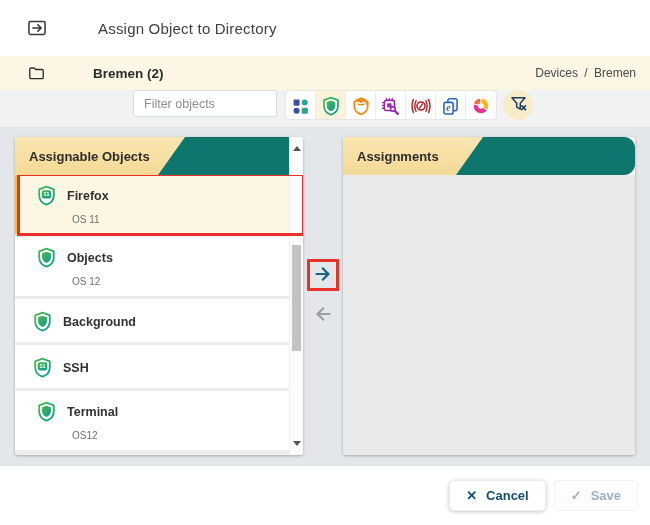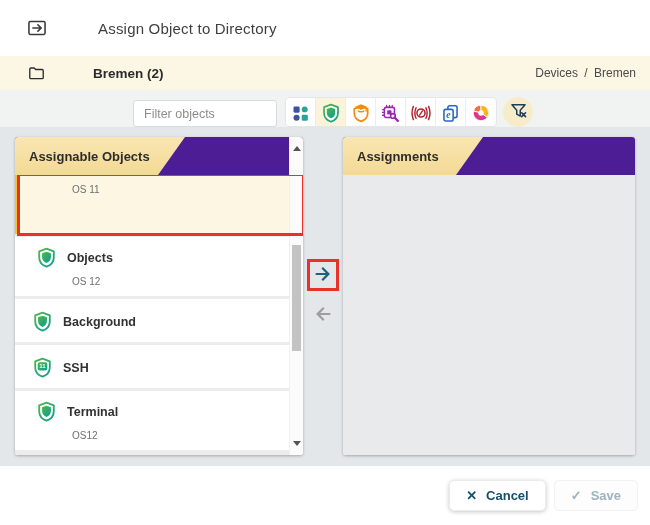--- a/index.html
+++ b/index.html
@@ -18,39 +18,39 @@
   .dlg-title { font-size:15px; color:#3f3f3f; letter-spacing:.2px; }
 
   
   .dir-bar { height:34px; background:#fcf7e5; display:flex; align-items:center; padding:0 14px 0 27px;gap:32px; }
   .dir-bar .folder-ic { display:flex; margin-right:15px; }
   .dir-label { font-size:13.5px; font-weight:bold; color:#2c2c2c; }
   .breadcrumb { margin-left:auto; font-size:12px; color:#4a4a4a; }
   .breadcrumb .sep { margin:0 3px; }
 
   
-  .toolbar { height:38px; background:#f1f3f3; display:flex; align-items:flex-end; border-bottom:1px solid #e2e6e8; }
+  .toolbar { height:38px; background:#f1f3f3; display:flex; align-items:flex-start; border-bottom:1px solid #e2e6e8; }
   .filter-input {
     margin-left:133px; width:144px; height:27px;
     border:1px solid #d8dadc; border-radius:3px; background:#fff;
     font-family:"Liberation Sans",sans-serif; font-size:12.5px; color:#333; padding:0 10px; outline:none;
   }
   .filter-input::placeholder { color:#8d8d8d; }
   .icon-group { margin-left:8px; height:30px; display:flex; background:#fff; border:1px solid #e4e6e7; border-radius:4px; overflow:hidden; }
   .tool-icon { width:30px; height:30px; display:flex; align-items:center; justify-content:center; border-right:1px solid #ededee; cursor:pointer; }
   .tool-icon:last-child { border-right:none; }
   .tool-icon.selected { background:#fdf3da; }
   .filter-clear { margin-left:6px; width:30px; height:30px; border-radius:50%; background:#f7ecca; display:flex; align-items:center; justify-content:center; cursor:pointer; }
 
   
   .main { height:338px; background:#e4e7e9; display:flex; padding:9px 15px 11px 15px; }
   .panel { background:#fff; border-radius:3px; box-shadow:0 1px 3px rgba(0,0,0,.28); position:relative; overflow:hidden; }
   .panel.left  { width:288px; }
   .panel.right { width:292px; }
-  .panel-header { height:38px; background:#4c1d95; position:relative; }
+  .panel-header { height:38px; background:#0f766e; position:relative;border-radius:11px; }
   .panel-tab {
     position:absolute; left:0; top:0; height:38px;
     background:linear-gradient(#f9e6b2,#f4d994);
     display:flex; align-items:center; padding-left:14px;
     font-size:13px; font-weight:bold; color:#2d2d2d;
   }
   .panel.left  .panel-tab { width:170px; clip-path:polygon(0 0,100% 0,calc(100% - 27px) 100%,0 100%); }
   .panel.right .panel-tab { width:140px; clip-path:polygon(0 0,100% 0,calc(100% - 27px) 100%,0 100%); }
 
   
@@ -197,20 +197,30 @@
 </div>
 
 <div class="main">
 
   <div class="panel left">
     <div class="panel-header">
       <div class="panel-tab">Assignable Objects</div>
     </div>
     <div class="list">
         <div class="list-item selected highlighted">
+          <div class="item-row">
+            <span class="item-shield">
+              <svg viewBox="0 0 24 24">
+                <path d="M12 2.8 L19.6 5.6 V12 C19.6 16.9 16.4 20 12 21.6 C7.6 20 4.4 16.9 4.4 12 V5.6 Z" fill="#fff" stroke="url(#sgrad)" stroke-width="1.9" stroke-linejoin="round"></path>
+                <rect x="7" y="6.6" width="10" height="8.6" rx="2.2" fill="url(#sgrad)"></rect>
+                <text x="12" y="13" text-anchor="middle" font-size="6.4" font-weight="bold" fill="#fff" font-family="Liberation Sans, sans-serif">11</text>
+              </svg>
+            </span>
+            <span class="item-title">Firefox</span>
+          </div>
           <div class="item-sub">OS 11</div>
         </div>
         <div class="list-item">
           <div class="item-row">
             <span class="item-shield">
               <svg viewBox="0 0 24 24">
                 <path d="M12 2.8 L19.6 5.6 V12 C19.6 16.9 16.4 20 12 21.6 C7.6 20 4.4 16.9 4.4 12 V5.6 Z" fill="#fff" stroke="url(#sgrad)" stroke-width="1.9" stroke-linejoin="round"></path>
                 <path d="M12 5.9 L16.6 7.6 V11.6 C16.6 14.7 14.7 16.7 12 17.8 C9.3 16.7 7.4 14.7 7.4 11.6 V7.6 Z" fill="url(#sgrad)"></path>
               </svg>
             </span>

